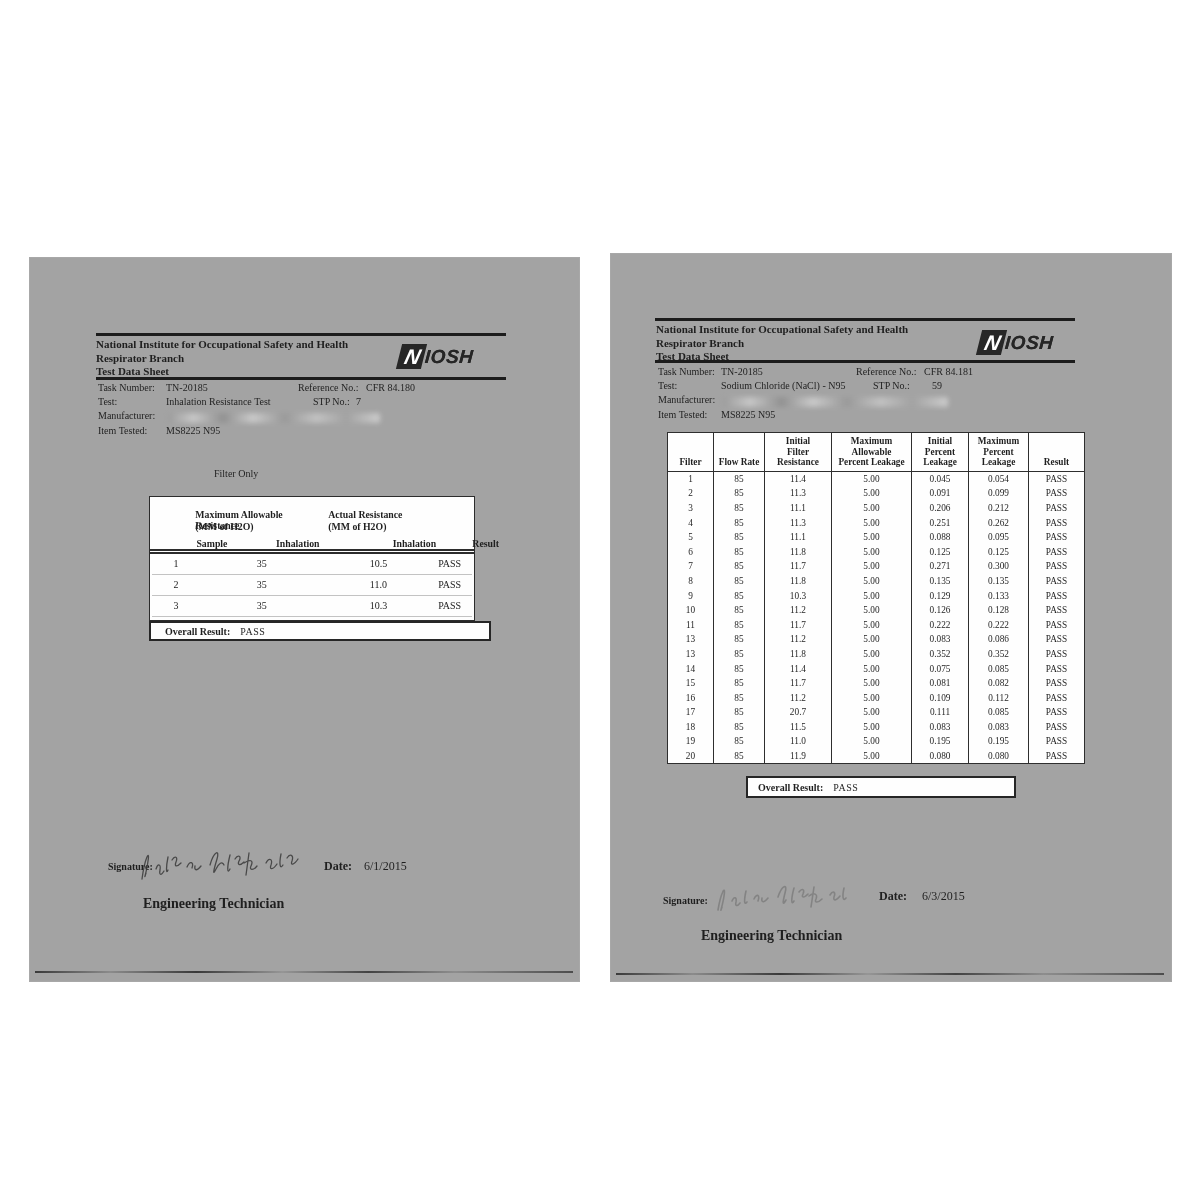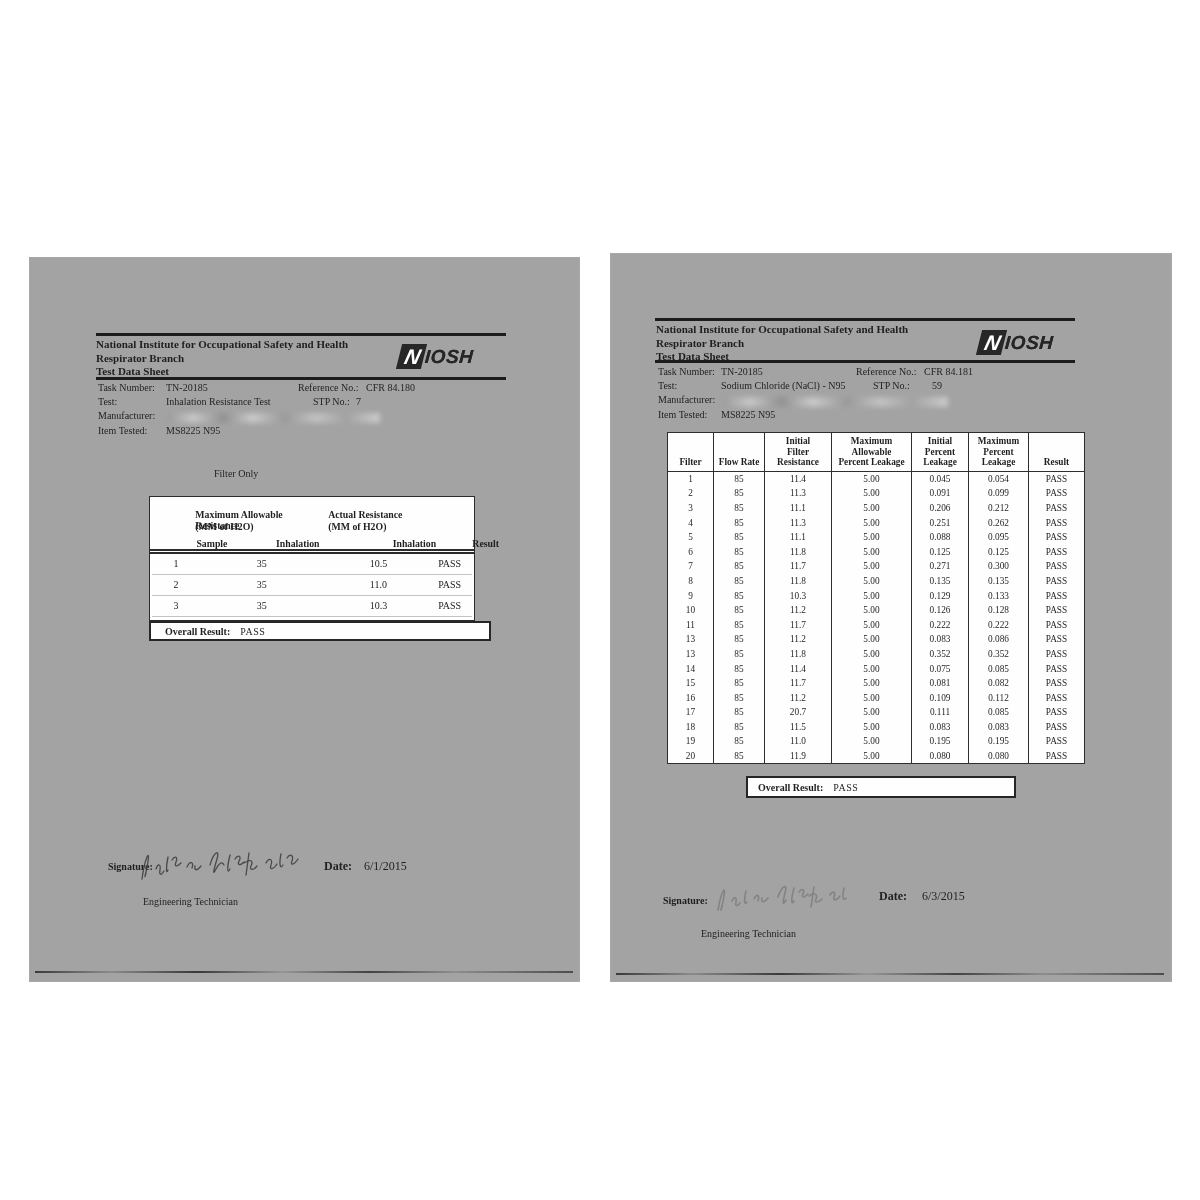--- a/index.html
+++ b/index.html
@@ -54,21 +54,21 @@
       border:1.5px solid #2e2e2e;background:#fefefe;}
   .t2 th{
     font-weight:bold;font-size:9.3px;line-height:10.5px;white-space:pre-line;vertical-align:bottom;
     text-align:center;padding:3px 1px 3px 1px;border-bottom:1.5px solid #2e2e2e;border-left:1px solid #2e2e2e;
   }
   .t2 td{
     font-size:9.3px;text-align:center;height:14.6px;padding:0;border-left:1px solid #2e2e2e;color:#1f1f1f;
   }
   .t2 th:first-child,.t2 td:first-child{border-left:none;}
   .sig-label{position:absolute;font-weight:bold;font-size:10px;}
-  .sig-title{position:absolute;font-weight:normal;font-size:10px;}
+  .sig-title{position:absolute;font-weight:bold;font-size:14px;}
   .date-label{position:absolute;font-weight:bold;font-size:12px;}
   .date-value{position:absolute;font-size:12px;}
   .scanline{
     position:absolute;height:2px;
     background:linear-gradient(90deg,rgba(40,40,40,.85),rgba(110,110,110,.45) 14%,rgba(45,45,45,.9) 30%,
       rgba(130,130,130,.4) 46%,rgba(50,50,50,.85) 62%,rgba(120,120,120,.5) 78%,rgba(55,55,55,.8));
   }
   .sigsvg{position:absolute;}
 </style>
 </head>

